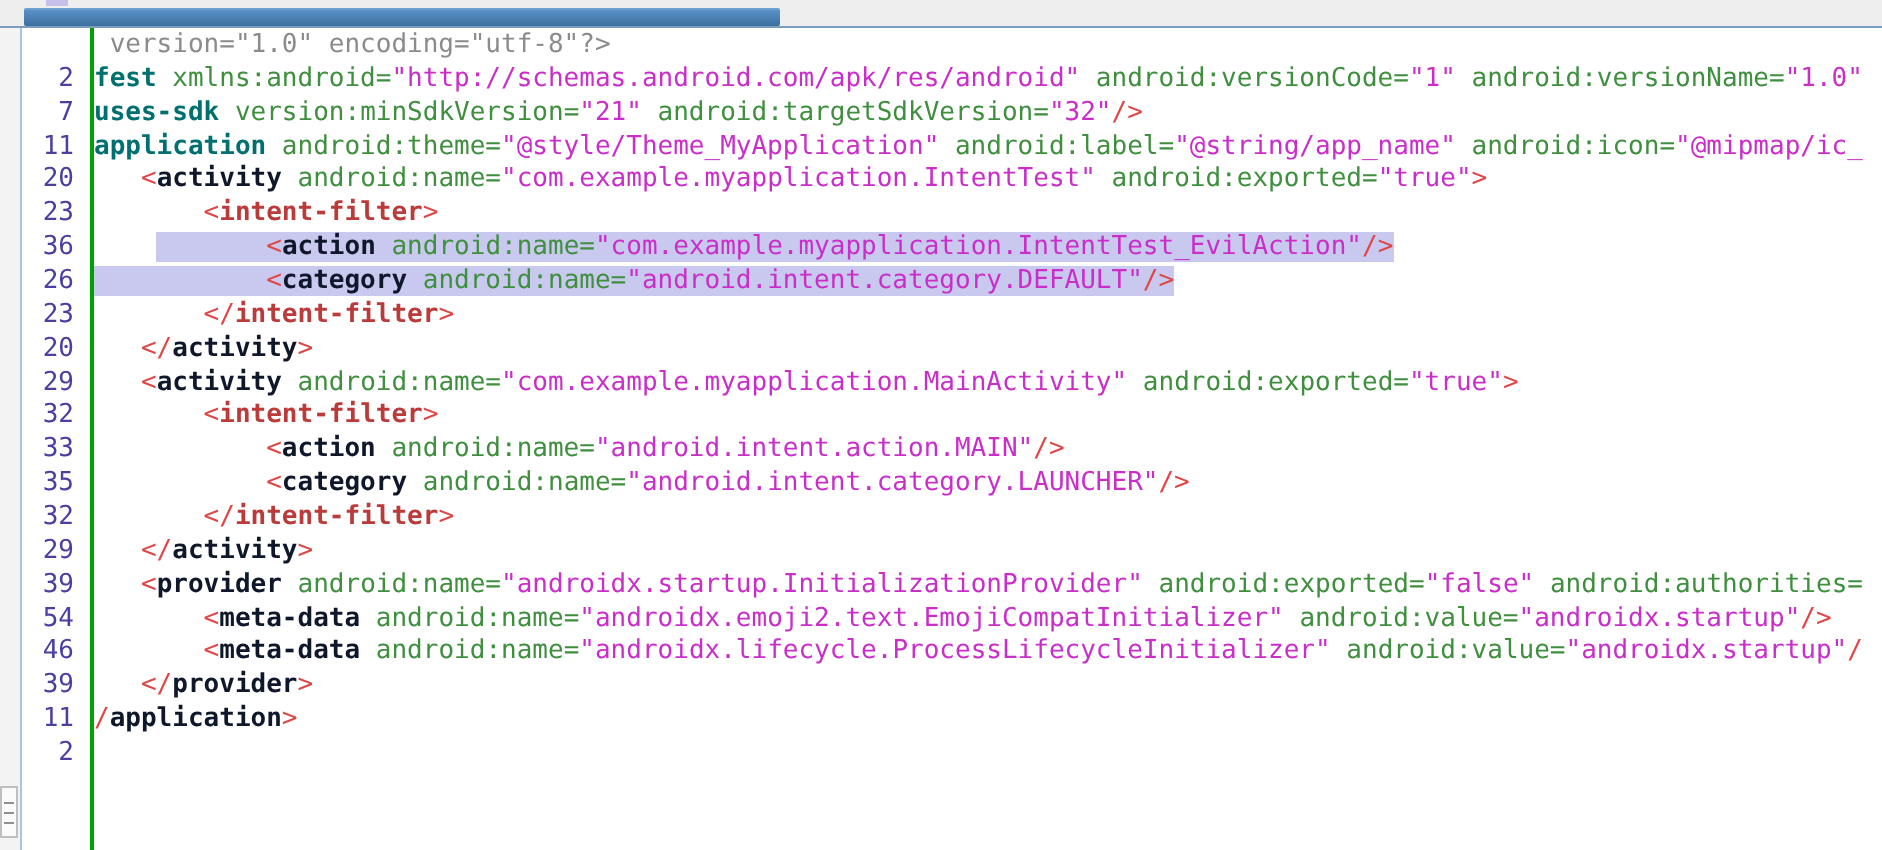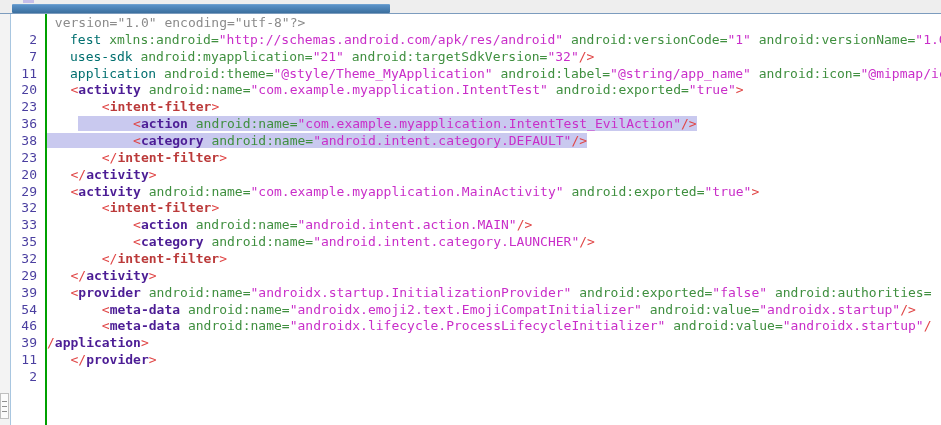--- a/index.html
+++ b/index.html
@@ -21,22 +21,22 @@
   .editor{position:absolute;left:10px;top:14px;width:931px;height:411px;background:#ffffff;
           border-left:1px solid #a8c6e0;box-sizing:border-box;display:flex;}
   .gutter{width:36px;padding:1px 8px 0 0;box-sizing:border-box;text-align:right;
           color:#4b3fa0;border-right:2px solid #00a000;flex:none;}
   .gln{height:16.86px;line-height:16.86px;white-space:pre;}
   .code{flex:1;overflow:hidden;padding-top:1px;}
   .line{height:16.86px;line-height:16.86px;white-space:pre;}
   
   .tk-pl{color:#111111;}
   .tk-decl{color:#8b8b8b;}
-  .tk-teal{color:#006f6f;font-weight:normal;margin-left:23px;}
-  .tk-blue{color:#4c1d95;font-weight:bold;text-align:center;}
+  .tk-teal{color:#006f6f;font-weight:bold;}
+  .tk-blue{color:#0f172a;font-weight:bold;text-align:center;}
   .tk-red{color:#bb3a3a;font-weight:bold;text-align:center;}
   .tk-pu{color:#e04646;}
   .tk-attr{color:#3f8f3f;}
   .tk-val{color:#c92ec9;}
   .sel{background:#c9c9ef;}
 </style>
 </head>
 <body>
 
 <div class="screen">
@@ -56,54 +56,54 @@
 
   <div class="editor">
     <div class="gutter">
         <div class="gln"></div>
         <div class="gln">2</div>
         <div class="gln">7</div>
         <div class="gln">11</div>
         <div class="gln">20</div>
         <div class="gln">23</div>
         <div class="gln">36</div>
-        <div class="gln">38</div>
+        <div class="gln">26</div>
         <div class="gln">23</div>
         <div class="gln">20</div>
         <div class="gln">29</div>
         <div class="gln">32</div>
         <div class="gln">33</div>
         <div class="gln">35</div>
         <div class="gln">32</div>
         <div class="gln">29</div>
         <div class="gln">39</div>
         <div class="gln">54</div>
         <div class="gln">46</div>
         <div class="gln">39</div>
         <div class="gln">11</div>
         <div class="gln">2</div>
       </div>
     <div class="code">
         <div class="line"><span class="tk-decl"> version="1.0" encoding="utf-8"?&gt;</span></div>
         <div class="line"><span class="tk-teal">fest</span><span class="tk-pl"> </span><span class="tk-attr">xmlns:android=</span><span class="tk-val">"http://schemas.android.com/apk/res/android"</span><span class="tk-pl"> </span><span class="tk-attr">android:versionCode=</span><span class="tk-val">"1"</span><span class="tk-pl"> </span><span class="tk-attr">android:versionName=</span><span class="tk-val">"1.0"</span></div>
-        <div class="line"><span class="tk-teal">uses-sdk</span><span class="tk-pl"> </span><span class="tk-attr">android:myapplication=</span><span class="tk-val">"21"</span><span class="tk-pl"> </span><span class="tk-attr">android:targetSdkVersion=</span><span class="tk-val">"32"</span><span class="tk-pu">/&gt;</span></div>
+        <div class="line"><span class="tk-teal">uses-sdk</span><span class="tk-pl"> </span><span class="tk-attr">version:minSdkVersion=</span><span class="tk-val">"21"</span><span class="tk-pl"> </span><span class="tk-attr">android:targetSdkVersion=</span><span class="tk-val">"32"</span><span class="tk-pu">/&gt;</span></div>
         <div class="line"><span class="tk-teal">application</span><span class="tk-pl"> </span><span class="tk-attr">android:theme=</span><span class="tk-val">"@style/Theme_MyApplication"</span><span class="tk-pl"> </span><span class="tk-attr">android:label=</span><span class="tk-val">"@string/app_name"</span><span class="tk-pl"> </span><span class="tk-attr">android:icon=</span><span class="tk-val">"@mipmap/ic_</span></div>
         <div class="line"><span class="tk-pl">   </span><span class="tk-pu">&lt;</span><span class="tk-blue">activity</span><span class="tk-pl"> </span><span class="tk-attr">android:name=</span><span class="tk-val">"com.example.myapplication.IntentTest"</span><span class="tk-pl"> </span><span class="tk-attr">android:exported=</span><span class="tk-val">"true"</span><span class="tk-pu">&gt;</span></div>
         <div class="line"><span class="tk-pl">       </span><span class="tk-pu">&lt;</span><span class="tk-red">intent-filter</span><span class="tk-pu">&gt;</span></div>
         <div class="line"><span class="tk-pl">    </span><span class="tk-pl sel">       </span><span class="tk-pu sel">&lt;</span><span class="tk-blue sel">action</span><span class="tk-pl sel"> </span><span class="tk-attr sel">android:name=</span><span class="tk-val sel">"com.example.myapplication.IntentTest_EvilAction"</span><span class="tk-pu sel">/&gt;</span></div>
         <div class="line"><span class="tk-pl sel">           </span><span class="tk-pu sel">&lt;</span><span class="tk-blue sel">category</span><span class="tk-pl sel"> </span><span class="tk-attr sel">android:name=</span><span class="tk-val sel">"android.intent.category.DEFAULT"</span><span class="tk-pu sel">/&gt;</span></div>
         <div class="line"><span class="tk-pl">       </span><span class="tk-pu">&lt;/</span><span class="tk-red">intent-filter</span><span class="tk-pu">&gt;</span></div>
         <div class="line"><span class="tk-pl">   </span><span class="tk-pu">&lt;/</span><span class="tk-blue">activity</span><span class="tk-pu">&gt;</span></div>
         <div class="line"><span class="tk-pl">   </span><span class="tk-pu">&lt;</span><span class="tk-blue">activity</span><span class="tk-pl"> </span><span class="tk-attr">android:name=</span><span class="tk-val">"com.example.myapplication.MainActivity"</span><span class="tk-pl"> </span><span class="tk-attr">android:exported=</span><span class="tk-val">"true"</span><span class="tk-pu">&gt;</span></div>
         <div class="line"><span class="tk-pl">       </span><span class="tk-pu">&lt;</span><span class="tk-red">intent-filter</span><span class="tk-pu">&gt;</span></div>
         <div class="line"><span class="tk-pl">           </span><span class="tk-pu">&lt;</span><span class="tk-blue">action</span><span class="tk-pl"> </span><span class="tk-attr">android:name=</span><span class="tk-val">"android.intent.action.MAIN"</span><span class="tk-pu">/&gt;</span></div>
         <div class="line"><span class="tk-pl">           </span><span class="tk-pu">&lt;</span><span class="tk-blue">category</span><span class="tk-pl"> </span><span class="tk-attr">android:name=</span><span class="tk-val">"android.intent.category.LAUNCHER"</span><span class="tk-pu">/&gt;</span></div>
         <div class="line"><span class="tk-pl">       </span><span class="tk-pu">&lt;/</span><span class="tk-red">intent-filter</span><span class="tk-pu">&gt;</span></div>
         <div class="line"><span class="tk-pl">   </span><span class="tk-pu">&lt;/</span><span class="tk-blue">activity</span><span class="tk-pu">&gt;</span></div>
         <div class="line"><span class="tk-pl">   </span><span class="tk-pu">&lt;</span><span class="tk-blue">provider</span><span class="tk-pl"> </span><span class="tk-attr">android:name=</span><span class="tk-val">"androidx.startup.InitializationProvider"</span><span class="tk-pl"> </span><span class="tk-attr">android:exported=</span><span class="tk-val">"false"</span><span class="tk-pl"> </span><span class="tk-attr">android:authorities=</span></div>
         <div class="line"><span class="tk-pl">       </span><span class="tk-pu">&lt;</span><span class="tk-blue">meta-data</span><span class="tk-pl"> </span><span class="tk-attr">android:name=</span><span class="tk-val">"androidx.emoji2.text.EmojiCompatInitializer"</span><span class="tk-pl"> </span><span class="tk-attr">android:value=</span><span class="tk-val">"androidx.startup"</span><span class="tk-pu">/&gt;</span></div>
         <div class="line"><span class="tk-pl">       </span><span class="tk-pu">&lt;</span><span class="tk-blue">meta-data</span><span class="tk-pl"> </span><span class="tk-attr">android:name=</span><span class="tk-val">"androidx.lifecycle.ProcessLifecycleInitializer"</span><span class="tk-pl"> </span><span class="tk-attr">android:value=</span><span class="tk-val">"androidx.startup"</span><span class="tk-pu">/</span></div>
+        <div class="line"><span class="tk-pl">   </span><span class="tk-pu">&lt;/</span><span class="tk-blue">provider</span><span class="tk-pu">&gt;</span></div>
         <div class="line"><span class="tk-pu">/</span><span class="tk-blue">application</span><span class="tk-pu">&gt;</span></div>
-        <div class="line"><span class="tk-pl">   </span><span class="tk-pu">&lt;/</span><span class="tk-blue">provider</span><span class="tk-pu">&gt;</span></div>
       </div>
   </div>
 
 </div>
 
 </body></html>

